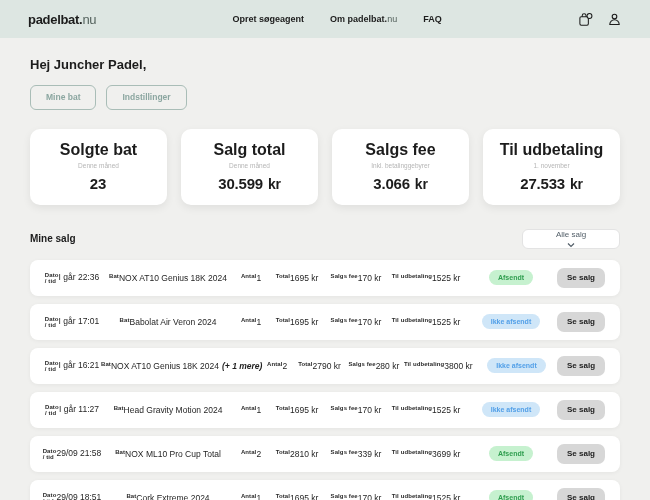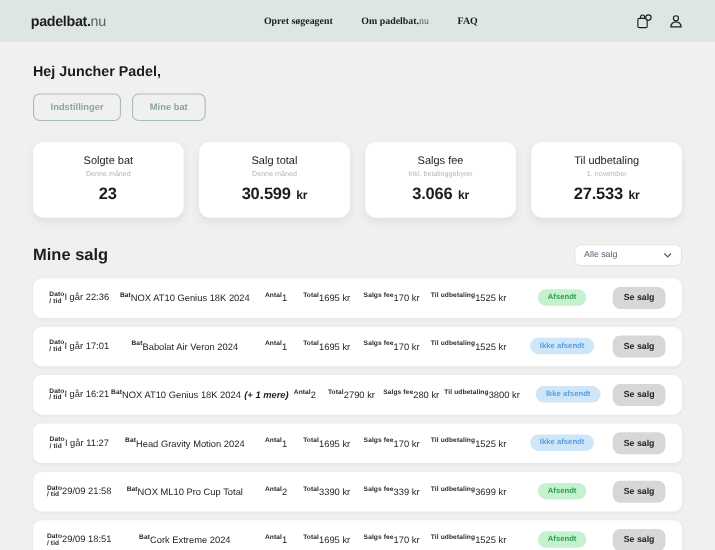--- a/index.html
+++ b/index.html
@@ -14,21 +14,21 @@
 
   
   .header {
     height:38px; background:#dde6e2;
     display:flex; align-items:center;
     padding:0 28px;
   }
   .logo { font-size:13px; font-weight:800; letter-spacing:-0.3px; cursor:pointer; white-space:nowrap; }
   .logo .light { color:#55635e; font-weight:500; }
   .nav { flex:1; display:flex; justify-content:center; gap:26px; font-size:9px; font-weight:700; }
-  .nav-item { cursor:pointer; white-space:nowrap;font-family:Liberation Serif, serif; }
+  .nav-item { cursor:pointer; white-space:nowrap; }
   .nav-item .light { color:#55635e; font-weight:500; }
   .header-icons { display:flex; align-items:center; gap:12px; }
   .hicon { width:16px; height:16px; position:relative; cursor:pointer; display:flex; align-items:center; justify-content:center; }
   .hicon svg { display:block; }
 
   
   .content { padding:0 30px; }
   .greeting { margin-top:19px; font-size:13px; font-weight:800; }
 
   .actions { margin-top:13px; display:flex; gap:10px; }
@@ -40,33 +40,33 @@
   .btn.outline { color:#8ba6a0; border:1px solid #a9bdb7; background:transparent; }
   .btn.fill { color:#ffffff; border:1px solid #8ba6a0; background:#8ba6a0; }
 
   
   .stats { margin-top:19px; display:flex; gap:14px; }
   .stat-card {
     flex:1; background:#ffffff; border-radius:10px;
     padding:12px 6px 13px; text-align:center;
     box-shadow:0 3px 8px rgba(0,0,0,0.07);
   }
-  .stat-title { font-size:10px; font-weight:400; }
+  .stat-title { font-size:16px; font-weight:700; }
   .stat-sub { font-size:6.5px; color:#b5b5b5; margin-top:3px; }
   .stat-value { font-size:15px; font-weight:800; margin-top:6px; letter-spacing:-0.2px; }
-  .stat-unit { font-size:11px; font-weight:700; margin-left:1px; }
+  .stat-unit { font-size:14px; font-weight:700; margin-left:1px; }
 
   
   .sales-head { margin:24px 0 11px; display:flex; align-items:center; justify-content:space-between; }
-  .section-title { font-size:15px; font-weight:800; }
+  .section-title { font-size:10px; font-weight:800; }
   .filter {
     width:98px; height:20px; background:#ffffff;
     border:1px solid #e3e3e3; border-radius:6px;
     display:flex; align-items:center; justify-content:space-between;
-    padding:0 8px; font-size:8px; color:#525e68; cursor:pointer;
+    padding:0 8px; font-size:8px; color:#525e68; cursor:pointer;flex-direction:column;
   }
   .filter svg { display:block; }
 
   .sale-row {
     background:#ffffff; border-radius:8px; height:36px;
     margin-bottom:8px; display:flex; align-items:center;
     padding:0 15px; box-shadow:0 1px 4px rgba(0,0,0,0.05);
   }
   .cell { display:flex; flex-direction:row; justify-content:center; row-gap:3px; }
   .cell-label { font-size:6px; font-weight:700; color:#2a2a2a; letter-spacing:0.1px; }
@@ -126,22 +126,22 @@
       </svg>
     </span>
   </div>
 </div>
 
 <div class="content">
 
   <div class="greeting">Hej Juncher Padel,</div>
 
   <div class="actions">
+    <button class="btn outline">Mine bat</button>
     <button class="btn outline">Indstillinger</button>
-    <button class="btn outline">Mine bat</button>
   </div>
 
   <div class="stats">
     <div class="stat-card">
       <div class="stat-title">Solgte bat</div>
       <div class="stat-sub">Denne måned</div>
       <div class="stat-value"><span>23</span><span class="stat-unit"></span></div>
     </div>
     <div class="stat-card">
       <div class="stat-title">Salg total</div>
@@ -313,21 +313,21 @@
     <div class="cell c-bat">
       <span class="cell-label">Bat</span>
       <span class="cell-value"><span>NOX ML10 Pro Cup Total</span></span>
     </div>
     <div class="cell c-qty">
       <span class="cell-label">Antal</span>
       <span class="cell-value">2</span>
     </div>
     <div class="cell c-total">
       <span class="cell-label">Total</span>
-      <span class="cell-value">3390 kr</span>
+      <span class="cell-value">2810 kr</span>
     </div>
     <div class="cell c-fee">
       <span class="cell-label">Salgs fee</span>
       <span class="cell-value">339 kr</span>
     </div>
     <div class="cell c-payout">
       <span class="cell-label">Til udbetaling</span>
       <span class="cell-value">3699 kr</span>
     </div>
     <div class="c-status">

